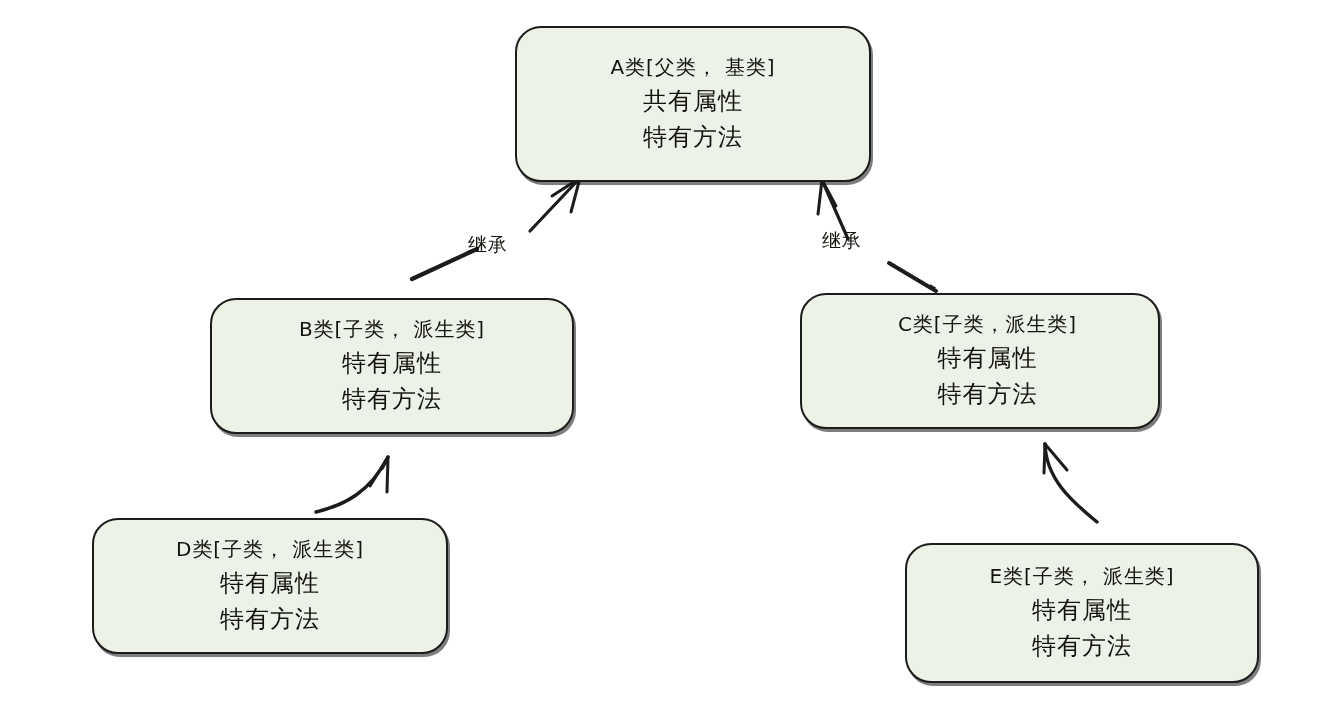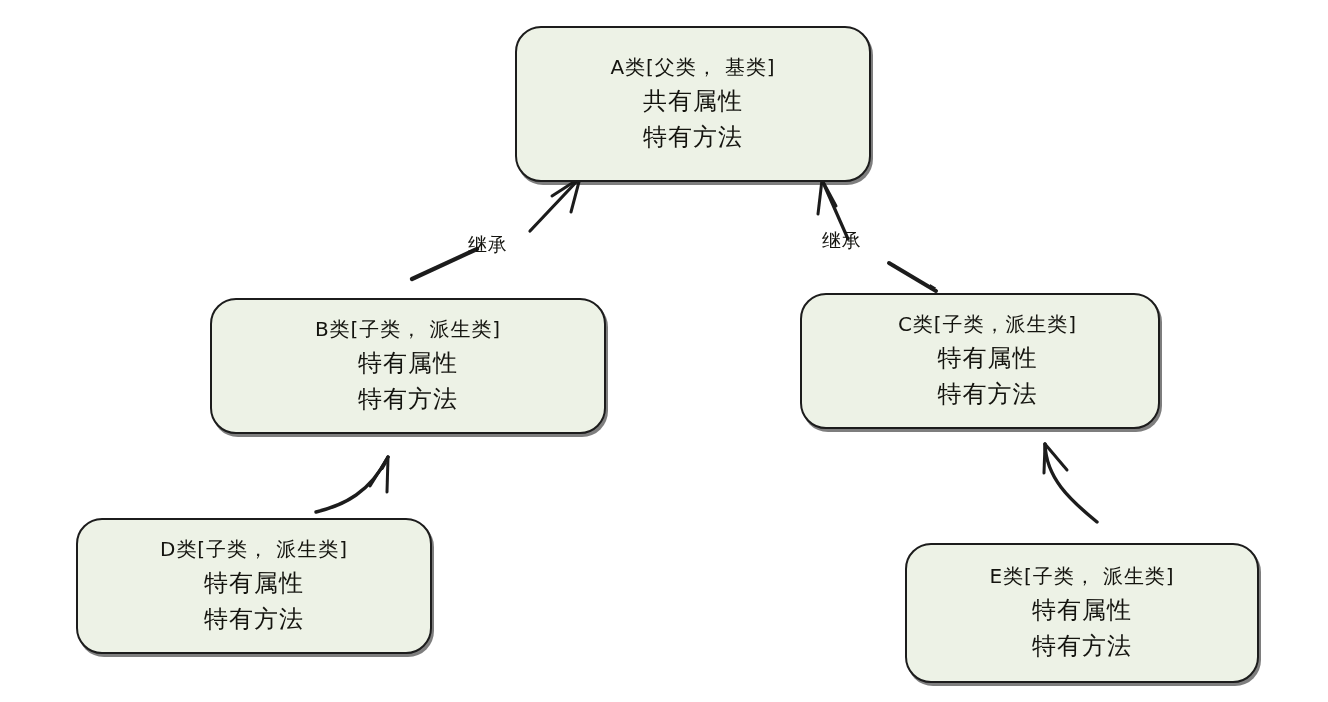--- a/index.html
+++ b/index.html
@@ -57,23 +57,23 @@
     position: absolute;
     font-family: Liberation Serif, serif;
     font-size: 19px;
     color: #14140f;
     letter-spacing: 0.04em;
     background: transparent;
     white-space: nowrap;
   }
   
   #node-a { left: 515px; top: 26px;  width: 356px; height: 156px; }
-  #node-b { left: 210px; top: 298px; width: 396px; height: 136px; }
+  #node-b { left: 210px; top: 298px; width: 364px; height: 136px; }
   #node-c { left: 800px; top: 293px; width: 360px; height: 136px; padding-left: 15px; }
-  #node-d { left: 76px;  top: 518px; width: 356px; height: 136px; }
+  #node-d { left: 92px;  top: 518px; width: 356px; height: 136px; }
   #node-e { left: 905px; top: 543px; width: 354px; height: 140px; }
 
   #label-left  { left: 468px; top: 232px; }
   #label-right { left: 822px; top: 228px; }
 </style>
 </head>
 <body>
 
 <div id="canvas">
 

